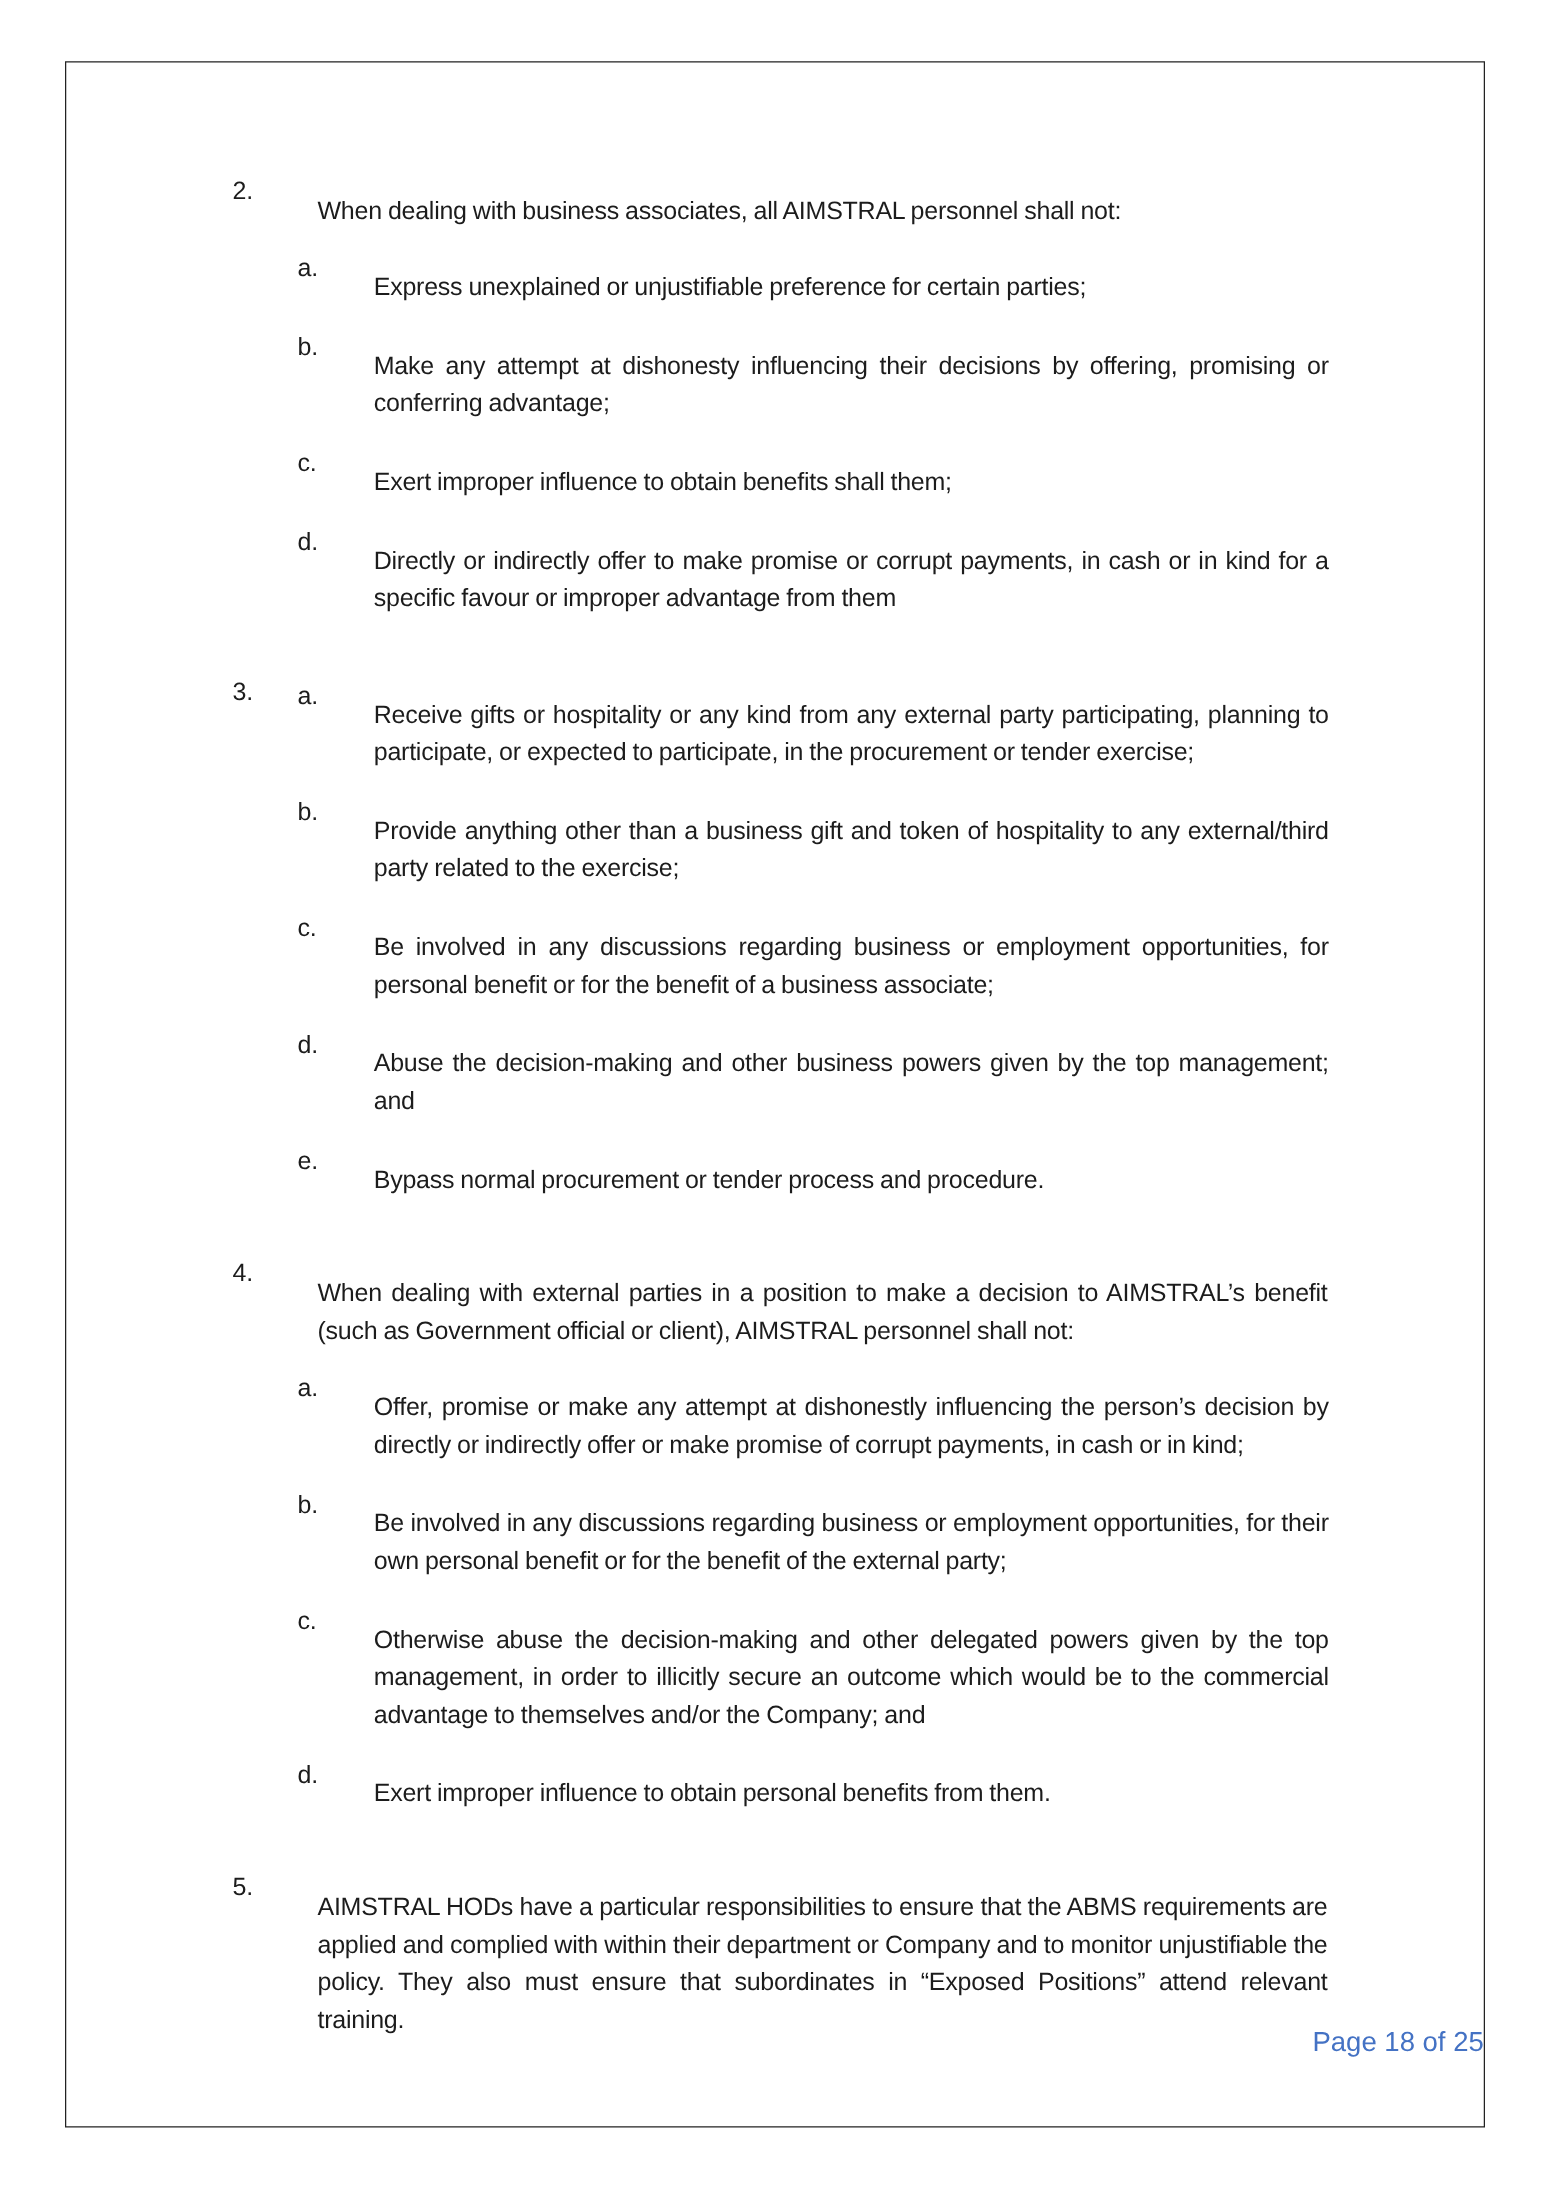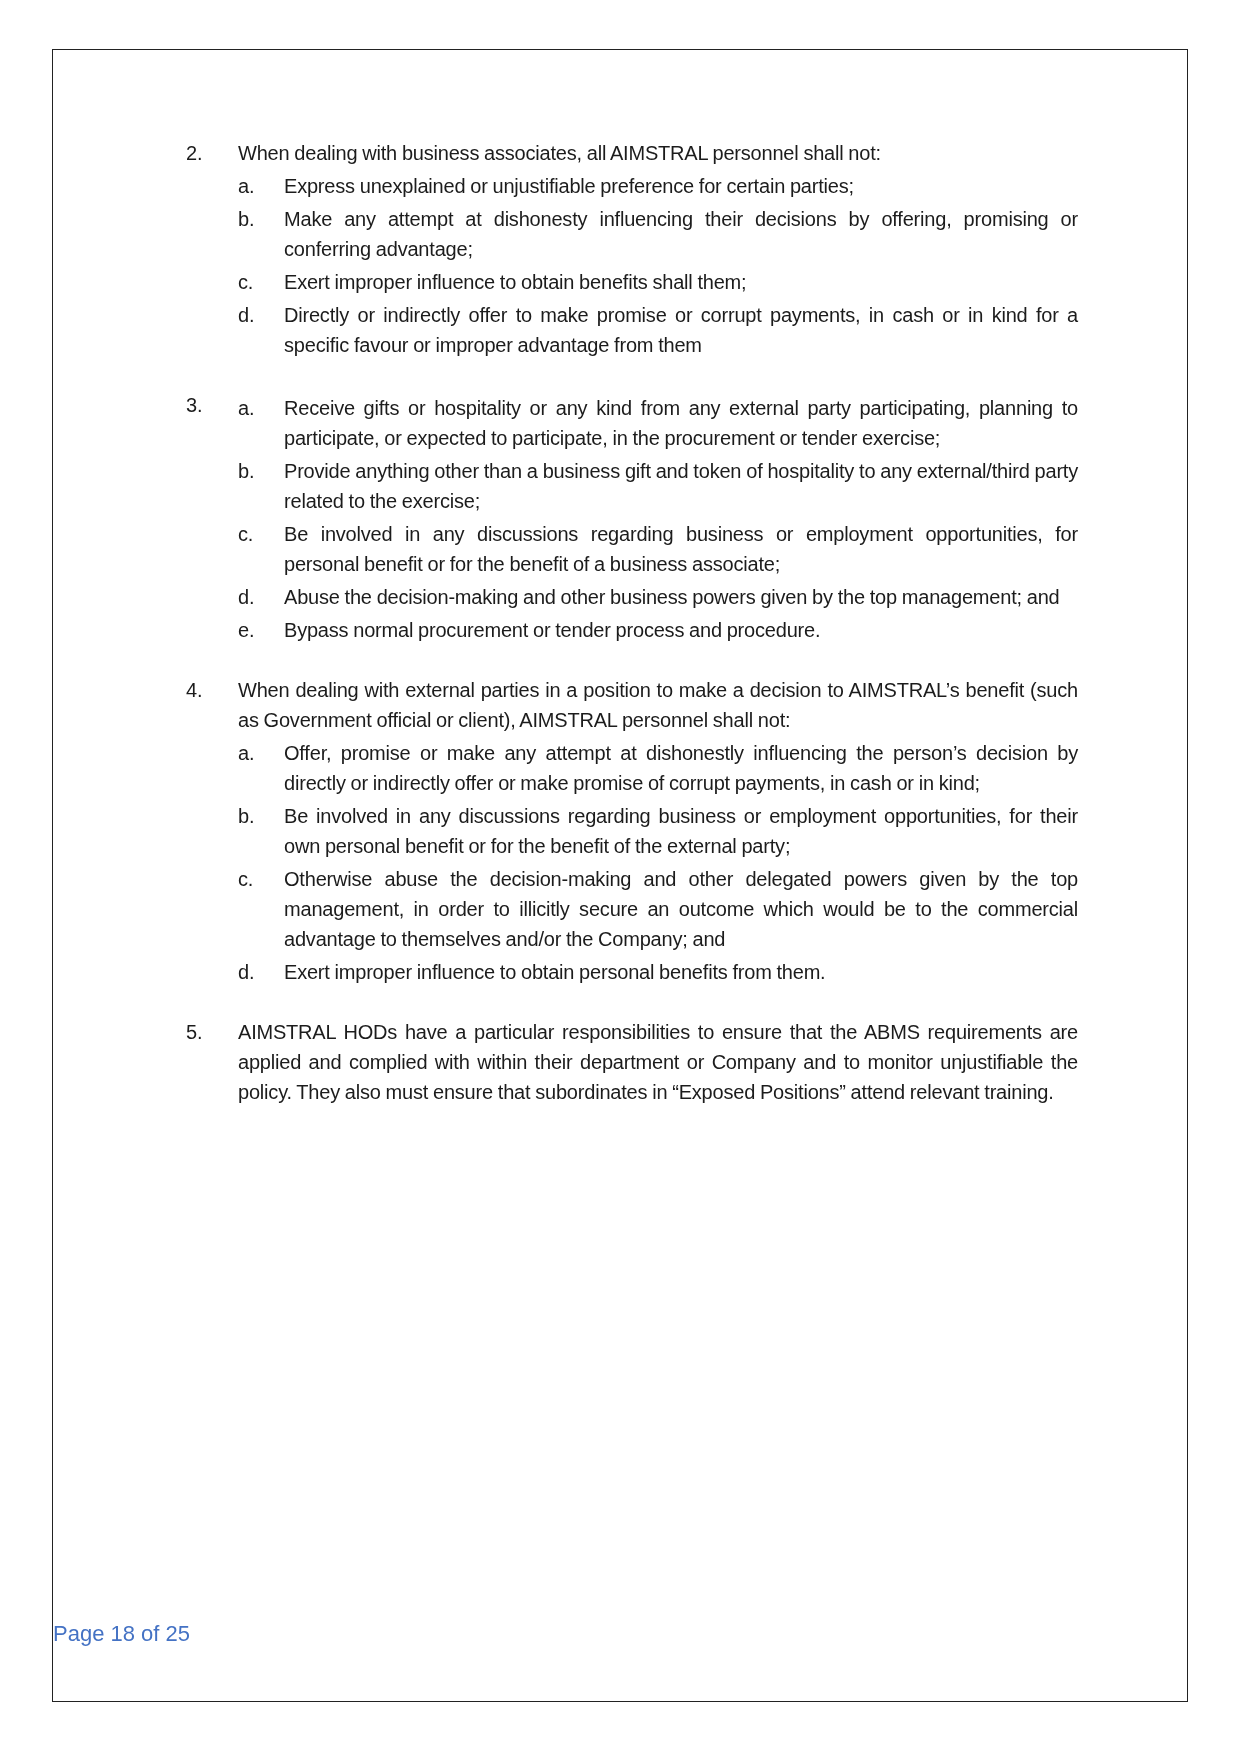--- a/index.html
+++ b/index.html
@@ -28,30 +28,30 @@
     width: 892px;
     font-size: 20px;
     line-height: 30px;
     letter-spacing: -0.2px;
     word-spacing: -0.5px;
   }
   .item { display: flex; }
   .item + .item { margin-top: 30px; }
   .num  { flex: 0 0 52px; }
   .body { flex: 1; min-width: 0; }
-  .head { margin: 0; text-align: justify; }
+  .head { margin: 16px; text-align: justify; }
   .sub  { display: flex; margin-top: 3px; }
   .letter  { flex: 0 0 46px; }
-  .subtext { flex: 1; margin: 0; text-align: justify; }
+  .subtext { flex: 1; margin: 15px; text-align: justify; }
   .footer {
     position: absolute;
     left: 0;
     right: 0;
     bottom: 54px;
-    text-align: left;
+    text-align: right;
     font-size: 22px;
     letter-spacing: 0;
   }
 </style>
 </head>
 <body>
 
 <div class="frame">
   <div class="content">
       <div class="item">

